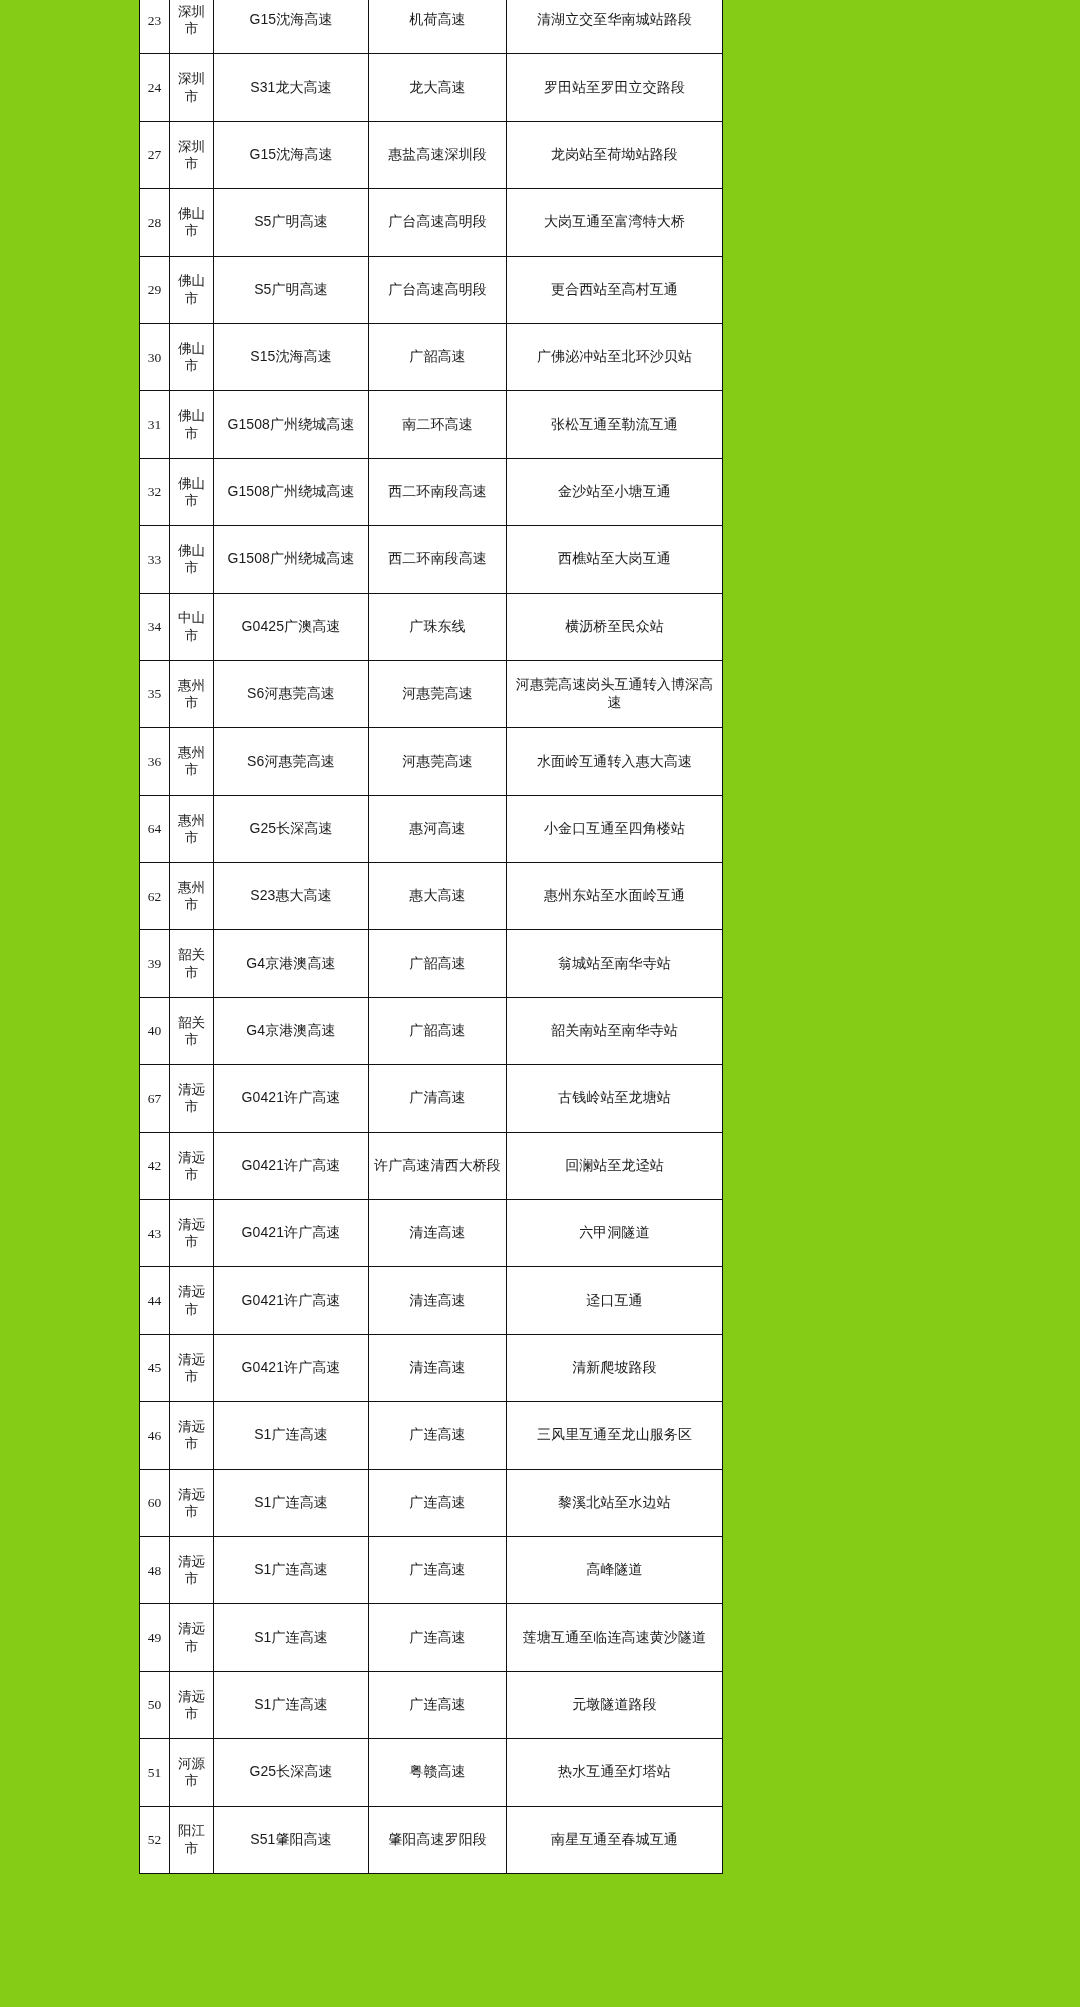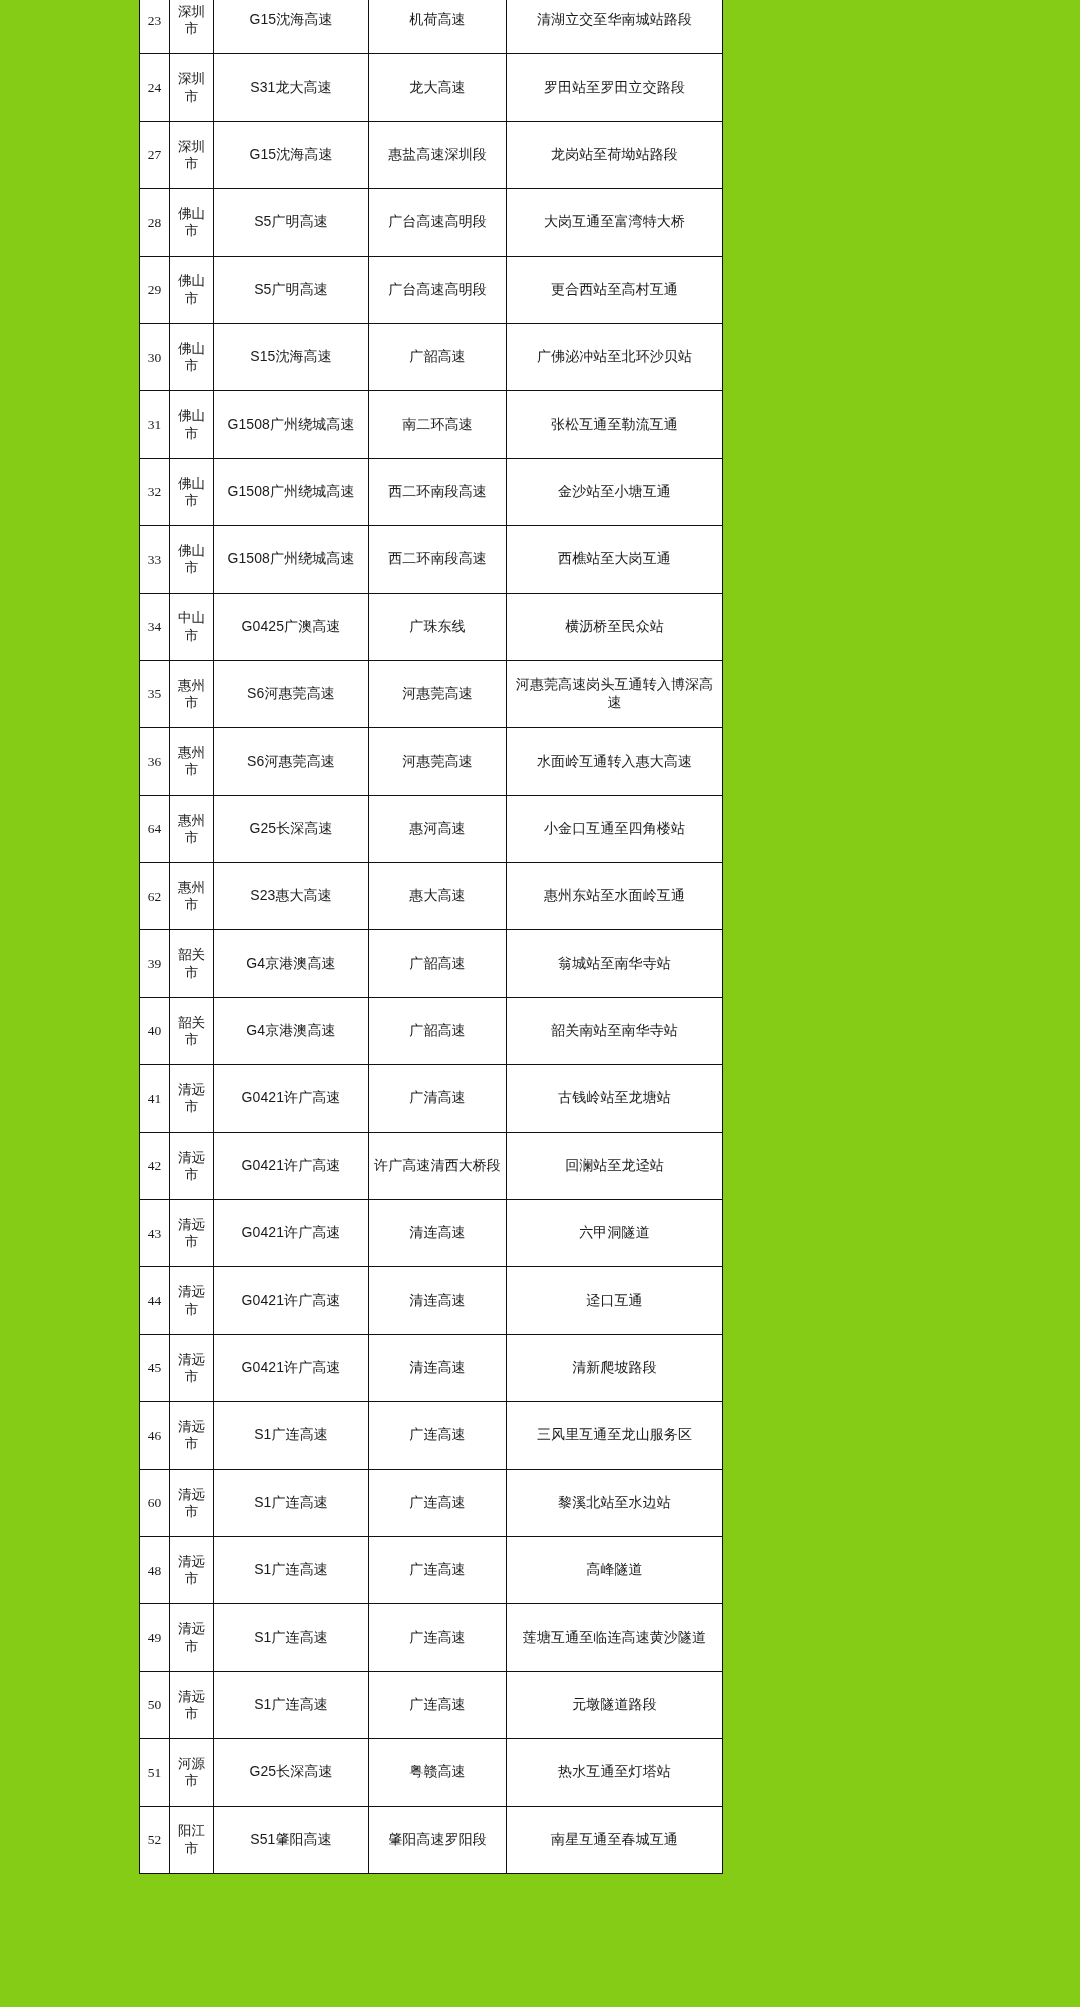--- a/index.html
+++ b/index.html
@@ -194,21 +194,21 @@
             <td class="cell-segment">翁城站至南华寺站</td>
           </tr>
           <tr>
             <td class="cell-index">40</td>
             <td class="cell-city">韶关市</td>
             <td class="cell-road">G4京港澳高速</td>
             <td class="cell-name">广韶高速</td>
             <td class="cell-segment">韶关南站至南华寺站</td>
           </tr>
           <tr>
-            <td class="cell-index">41</td>
+            <td class="cell-index">67</td>
             <td class="cell-city">清远市</td>
             <td class="cell-road">G0421许广高速</td>
             <td class="cell-name">广清高速</td>
             <td class="cell-segment">古钱岭站至龙塘站</td>
           </tr>
           <tr>
             <td class="cell-index">42</td>
             <td class="cell-city">清远市</td>
             <td class="cell-road">G0421许广高速</td>
             <td class="cell-name">许广高速清西大桥段</td>

